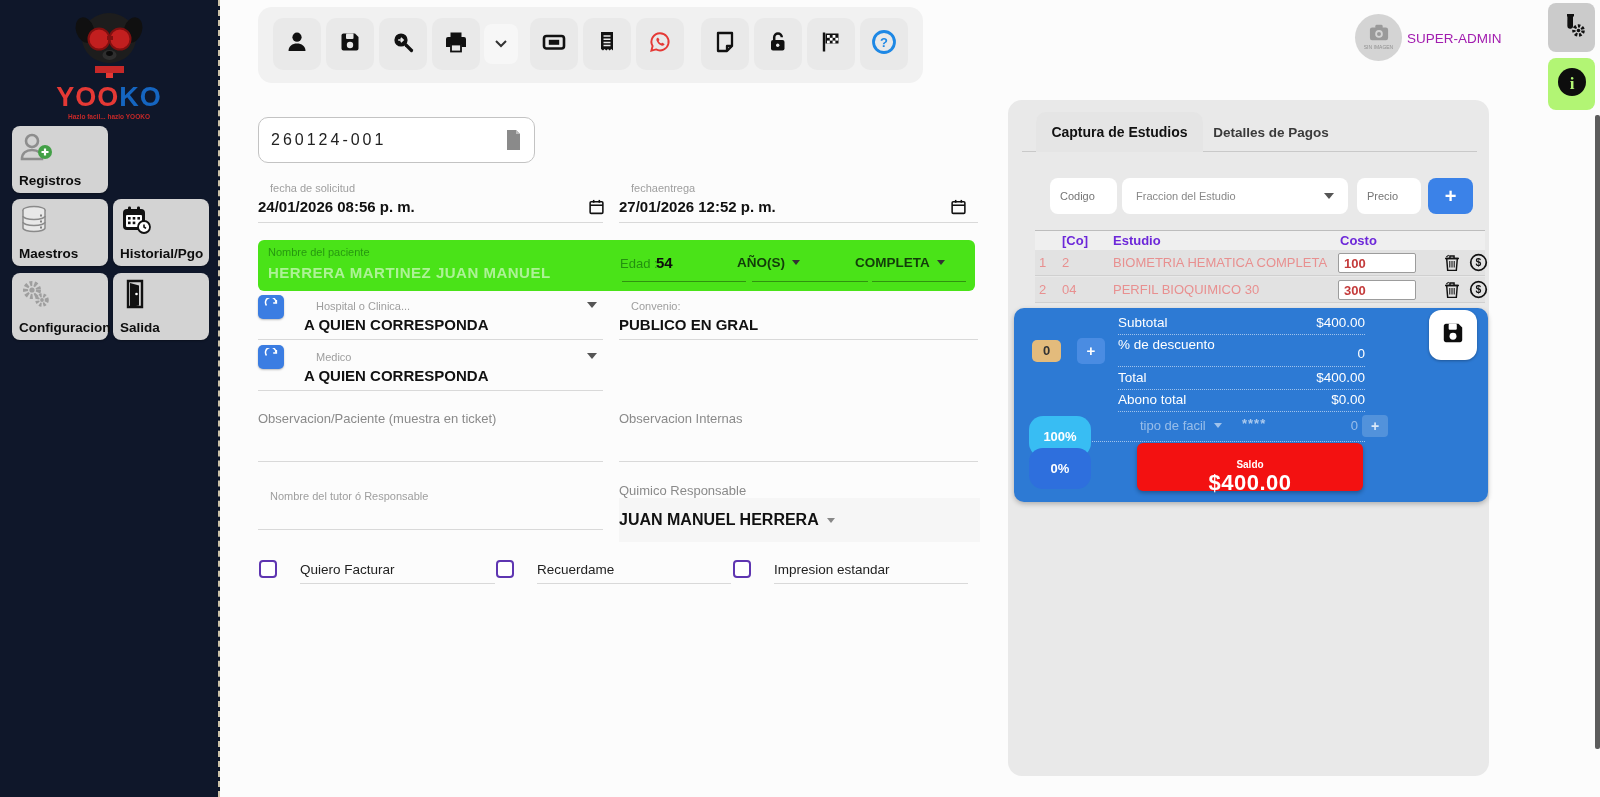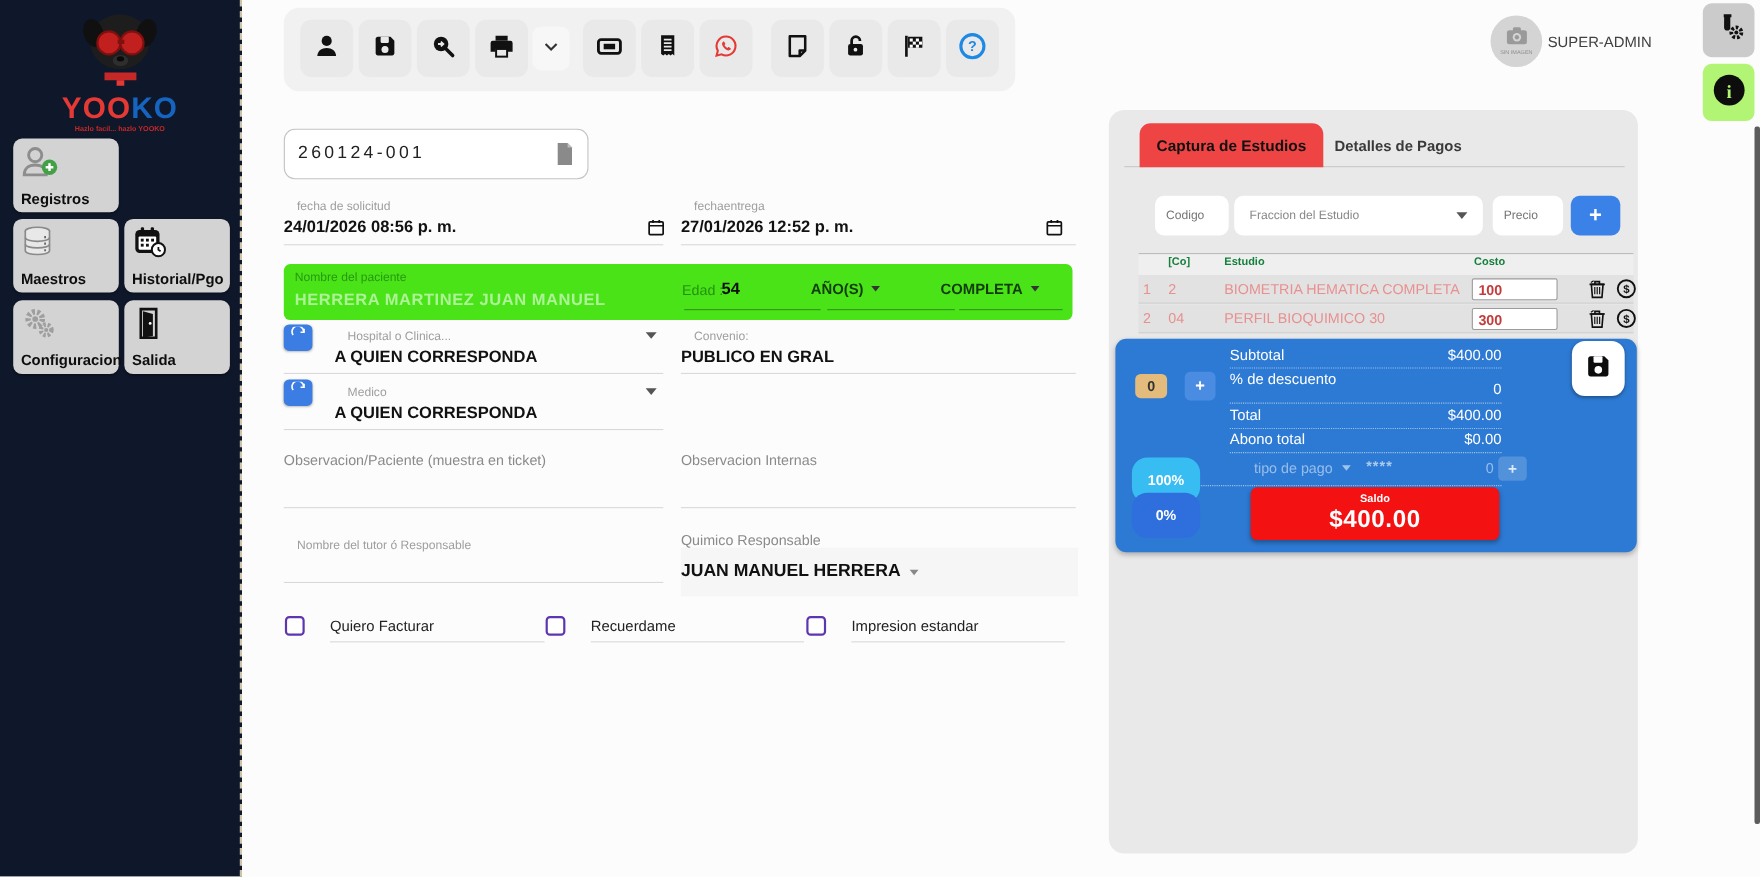--- a/index.html
+++ b/index.html
@@ -37,38 +37,38 @@
   .gb-label { position:absolute; left:10px; top:6px; font-size:11px; color:rgba(10,90,10,.55); }
   .gb-name { position:absolute; left:10px; top:24px; font-size:15px; font-weight:bold; color:rgba(255,255,255,.55); letter-spacing:.5px; }
   .gb-dark { font-size:13.5px; font-weight:bold; color:#123c0a; }
   .gb-ul { position:absolute; height:1px; background:rgba(0,0,0,.35); }
   .blue-sq { width:26px; height:24px; background:#3b7de2; border-radius:5px; display:flex; align-items:center; justify-content:center; cursor:pointer; box-shadow:0 1px 2px rgba(0,0,0,.25); }
   .chk { width:18px; height:18px; border:2px solid #5e35b1; border-radius:4px; background:#fff; cursor:pointer; }
   .chk-lbl { font-size:13.5px; color:#222; }
 
   
   .rpanel { left:1008px; top:100px; width:481px; height:676px; background:#e9e9e9; border-radius:14px; }
-  .tab-active { left:1036px; top:112px; width:167px; height:40px; background:#ef4444; border-radius:10px 10px 0 0; display:flex; align-items:center; justify-content:center; font-size:14px; font-weight:bold; color:#111; cursor:pointer; }
+  .tab-active { left:1036px; top:112px; width:167px; height:40px; background:#e5e5e5; border-radius:10px 10px 0 0; display:flex; align-items:center; justify-content:center; font-size:14px; font-weight:bold; color:#111; cursor:pointer; }
   .tab-idle { left:1206px; top:112px; width:130px; height:40px; display:flex; align-items:center; justify-content:center; font-size:13.5px; font-weight:bold; color:#3a3a3a; cursor:pointer; }
   .inp { background:#fff; border:none; border-radius:8px; font-family:"Liberation Sans",sans-serif; font-size:11px; color:#555; padding-left:10px; outline:none; }
   .sel { background:#fff; border-radius:8px; display:flex; align-items:center; font-size:11px; color:#888; padding-left:14px; cursor:pointer; }
   .addbtn { background:#3b82e8; border-radius:8px; color:#fff; display:flex; align-items:center; justify-content:center; font-size:20px; font-weight:bold; cursor:pointer; }
-  .th { font-size:10px; font-weight:bold; color:#15803d; }
+  .th { font-size:13px; font-weight:bold; color:#6d28d9; }
   .trow { position:absolute; left:1035px; width:450px; height:26px; background:#e2e2e2; border-bottom:1px solid #d0d0d0; }
   .tcell { position:absolute; top:5px; font-size:13px; color:#e89090; white-space:nowrap; }
   .costinp { position:absolute; left:303px; top:3px; width:78px; height:20px; background:#fff; border:1px solid #9c9c9c; border-radius:2px; font-family:"Liberation Sans",sans-serif; font-size:13px; font-weight:bold; color:#c43b3b; padding-left:5px; outline:none; }
 
   
   .bluepanel { left:1014px; top:308px; width:474px; height:194px; background:#2d7ad4; border-radius:10px; box-shadow:0 2px 5px rgba(0,0,0,.25); }
   .bp-lbl { position:absolute; left:104px; font-size:13.5px; color:#fff; }
   .bp-val { position:absolute; left:104px; width:247px; text-align:right; font-size:13.5px; color:#fff; }
   .bp-dot { position:absolute; left:104px; width:247px; border-bottom:1px dotted rgba(255,255,255,.55); }
   .pill { position:absolute; left:15px; width:62px; height:41px; border-radius:14px; display:flex; align-items:center; justify-content:center; font-size:13px; font-weight:bold; color:#fff; cursor:pointer; }
   .saldo { position:absolute; left:123px; top:135px; width:226px; height:48px; background:#f31111; border-radius:6px; text-align:center; cursor:pointer; box-shadow:0 2px 4px rgba(0,0,0,.3); }
-  .saldo .s1 { font-size:10px; font-weight:bold; color:#fff; margin-top:5px; }
+  .saldo .s1 { font-size:10px; font-weight:bold; color:#fff; margin-top:16px; }
   .saldo .s2 { font-size:22px; font-weight:bold; color:#fff; letter-spacing:.5px; }
 
   .corner-btn { left:1548px; width:47px; border-radius:8px; display:flex; align-items:center; justify-content:center; cursor:pointer; }
   .avatar { left:1355px; top:14px; width:47px; height:47px; border-radius:50%; background:#d4d4d4; text-align:center; overflow:hidden; }
   .avatar .cap { font-size:5px; color:#8f8f8f; margin-top:-3px; }
   .scroll-thumb { left:1595px; top:115px; width:5px; height:634px; background:#5c5c5c; border-radius:2px; }
 </style>
 </head>
 <body>
 
@@ -246,21 +246,21 @@
 
   <div class="abs avatar">
     <svg width="22" height="20" viewBox="0 0 24 22" style="margin-top:9px;">
         <rect x="2" y="5" width="20" height="14" rx="2.5" fill="#9a9a9a"></rect>
         <rect x="8" y="2" width="8" height="4.5" rx="1.5" fill="#9a9a9a"></rect>
         <circle cx="12" cy="12" r="4.2" fill="#d4d4d4"></circle>
         <circle cx="12" cy="12" r="2.2" fill="#9a9a9a"></circle>
       </svg>
     <div class="cap">SIN IMAGEN</div>
   </div>
-  <div class="abs" style="left:1407px;top:31px;font-size:13.5px;color:#404040;">SUPER-ADMIN</div>
+  <div class="abs" style="left:1407px;top:31px;font-size:13.5px;color:#a21caf;">SUPER-ADMIN</div>
 
   <div class="abs corner-btn" style="top:3px;height:49px;background:#cbcbcb;">
     <span><svg width="30" height="30" viewBox="0 0 30 30">
           <path d="M10 3h7v2.6h-1v9.4a2.8 2.8 0 01-5.6 0V5.6H10z" fill="#111"></path>
           <path d="M10.9 9h4.6v6a2.3 2.3 0 01-4.6 0z" fill="#111"></path>
           <circle cx="21.5" cy="19.5" r="4.6" fill="none" stroke="#111" stroke-width="3.4" stroke-dasharray="2.4 1.7"></circle>
           <circle cx="21.5" cy="19.5" r="1.8" fill="#111"></circle>
         </svg></span>
   </div>
   <div class="abs corner-btn" style="top:58px;height:52px;background:#b2f574;">
@@ -441,21 +441,21 @@
 
     <div class="bp-lbl" style="top:62px;">Total</div>
     <div class="bp-val" style="top:62px;">$400.00</div>
     <div class="bp-dot" style="top:81px;"></div>
 
     <div class="bp-lbl" style="top:84px;">Abono total</div>
     <div class="bp-val" style="top:84px;">$0.00</div>
     <div class="bp-dot" style="top:103px;"></div>
 
     <div style="position:absolute;left:126px;top:110px;font-size:13px;color:rgba(255,255,255,.5);cursor:pointer;display:flex;align-items:center;gap:8px;">
-      <span>tipo de pago</span>
+      <span>tipo de facil</span>
       <span class="tri-sm" style="border-top-color:rgba(255,255,255,.55);"></span>
     </div>
     <div style="position:absolute;left:228px;top:108px;font-size:13px;font-weight:bold;letter-spacing:1px;color:rgba(255,255,255,.6);">****</div>
     <div style="position:absolute;left:330px;top:110px;width:14px;text-align:right;font-size:13px;color:rgba(255,255,255,.5);">0</div>
     <div style="position:absolute;left:348px;top:107px;width:26px;height:22px;background:rgba(255,255,255,.18);border-radius:4px;color:rgba(255,255,255,.8);text-align:center;font-size:14px;font-weight:bold;line-height:22px;cursor:pointer;"><span>+</span></div>
     <div style="position:absolute;left:16px;top:133px;width:335px;border-bottom:1px dotted rgba(255,255,255,.55);"></div>
 
     <div class="pill" style="top:108px;background:#38bdf3;">100%</div>
     <div class="pill" style="top:140px;background:#2e6fdd;">0%</div>
 

